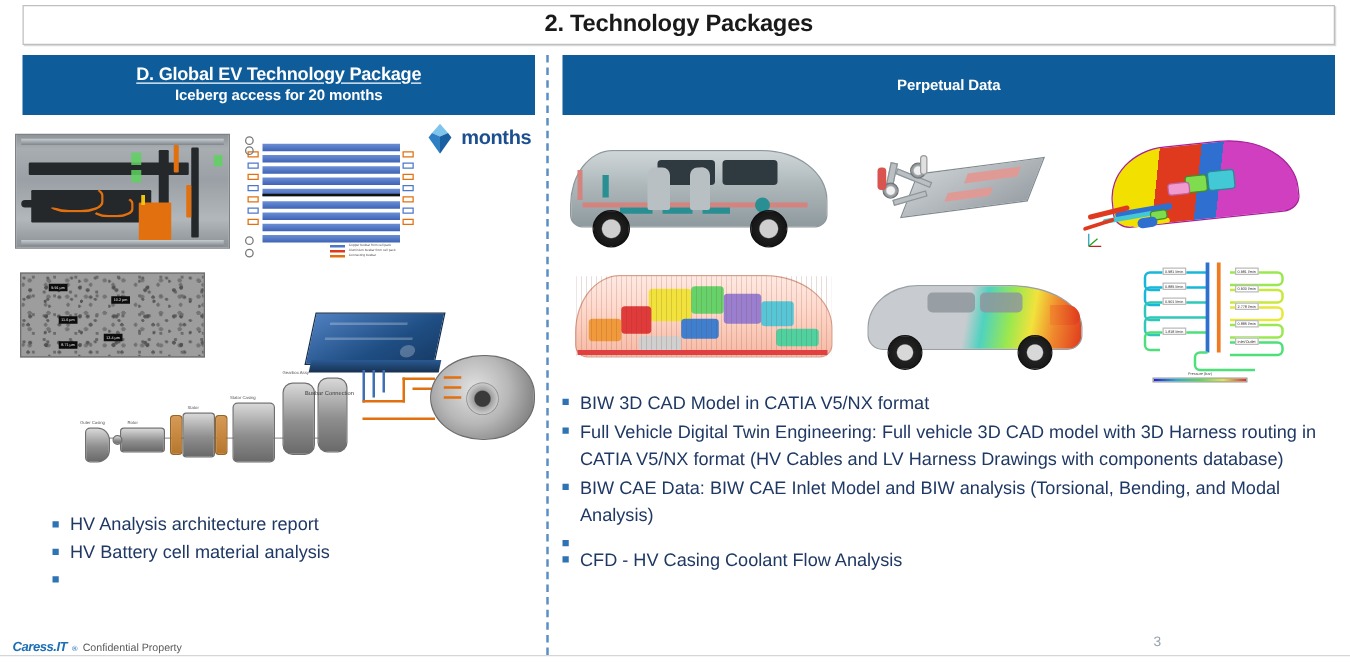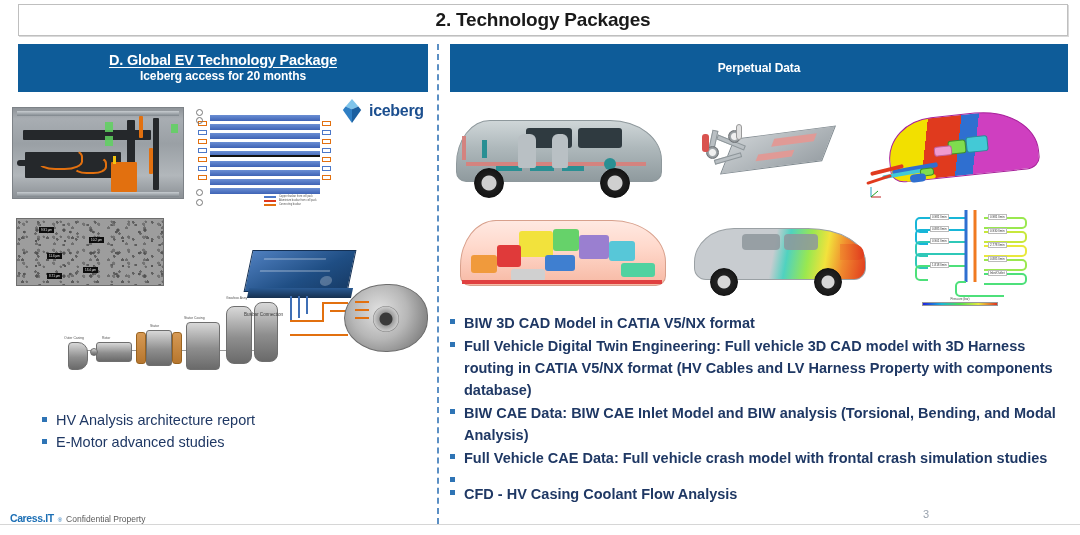--- a/index.html
+++ b/index.html
@@ -48,38 +48,38 @@
 
   
   .bullets { position: absolute; }
   .bullets-left  { left: 42px;  top: 410px; width: 370px; }
   .bullets-right { left: 450px; top: 312px; width: 610px; }
   .bullet {
     display: flex; align-items: flex-start;
     color: #1f3864; margin-bottom: 1px;
   }
   .bullets-left .bullet  { font-size: 14.5px; line-height: 1.45; }
-  .bullets-right .bullet { font-size: 14.5px; line-height: 1.52; margin-bottom: 1px; font-weight: bold; }
+  .bullets-right .bullet { font-size: 14.5px; line-height: 1.52; margin-bottom: 1px; }
   .bullet .sq {
     flex: 0 0 auto; width: 5px; height: 5px; background: #2e74b5;
     margin: 7px 9px 0 0;
   }
   .bullet .txt { color: #1f3864; }
 
   
   .footer-rule {
     position: absolute; left: 0; top: 524px; width: 1080px; height: 0;
     border-top: 1px solid #d6d6d6;
   }
   .footer-left {
     position: absolute; left: 10px; top: 512px;
     display: flex; align-items: baseline; gap: 4px;
   }
   .logo-mark {
-    font-size: 10.5px; font-weight: 700; 
+    font-size: 10.5px; font-weight: 700; font-style: italic;
     color: #1c6fb5; letter-spacing: -0.4px;
   }
   .logo-tm { font-size: 6px; color: #1c6fb5; vertical-align: super; }
   .footer-note { font-size: 8.5px; color: #5a5a5a; }
   .page-num {
     position: absolute; right: 18px; top: 508px;
     font-size: 11px; color: #9aa3ae;
   }
 
   
@@ -432,21 +432,21 @@
         </div>
     </div>
   </div>
 
   <div class="iceberg-logo">
     <svg class="iceberg-glyph" viewBox="0 0 24 26">
       <polygon points="12,0 19,8 12,11 5,8" fill="#7fc4ea"></polygon>
       <polygon points="5,8 12,11 12,26 2,12" fill="#2f7fc4"></polygon>
       <polygon points="19,8 12,11 12,26 22,12" fill="#1a5fa0"></polygon>
     </svg>
-    <span class="iceberg-word">iceberg</span>
+    <span class="iceberg-word">months</span>
   </div>
 
   <div class="fig sem">
     <div class="sem-noise"></div>
     <div class="sem-tag" style="left:22px; top:8px;">9.91 µm</div>
     <div class="sem-tag" style="left:72px; top:18px;">10.2 µm</div>
     <div class="sem-tag" style="left:30px; top:34px;">11.6 µm</div>
     <div class="sem-tag" style="left:66px; top:48px;">13.4 µm</div>
     <div class="sem-tag" style="left:30px; top:54px;">8.71 µm</div>
   </div>
@@ -492,21 +492,24 @@
     <div class="busbar-lbl">Busbar Connection</div>
   </div>
 
   <div class="bullets bullets-left">
     <div class="bullet">
       <span class="sq"></span>
       <span class="txt">HV Analysis architecture report</span>
     </div>
     <div class="bullet">
       <span class="sq"></span>
-      <span class="txt">E-Motor advanced studies</span>
+      <span class="txt">HV Battery cell material analysis</span>
+    </div>
+    <div class="bullet">
+      <span class="sq"></span>
     </div>
   </div>
 
   <div class="fig veh-cutaway">
     <div class="veh-body"></div>
     <div class="veh-glass" style="left:74px;  top:24px; width:46px; height:20px;"></div>
     <div class="veh-glass" style="left:126px; top:24px; width:44px; height:20px;"></div>
     <div class="veh-accent" style="left:14px;  top:58px; width:180px; height:4px;"></div>
     <div class="veh-accent" style="left:10px;  top:32px; width:4px;  height:24px;"></div>
     <div class="veh-accent" style="left:108px; top:30px; width:3px;  height:32px;"></div>
@@ -614,29 +617,25 @@
     <div class="cfd-bar"></div>
   </div>
 
   <div class="bullets bullets-right">
     <div class="bullet">
       <span class="sq"></span>
       <span class="txt">BIW 3D CAD Model in CATIA V5/NX format</span>
     </div>
     <div class="bullet">
       <span class="sq"></span>
-      <span class="txt">Full Vehicle Digital Twin Engineering: Full vehicle 3D CAD model with 3D Harness routing in CATIA V5/NX format (HV Cables and LV Harness Property with components database)</span>
+      <span class="txt">Full Vehicle Digital Twin Engineering: Full vehicle 3D CAD model with 3D Harness routing in CATIA V5/NX format (HV Cables and LV Harness Drawings with components database)</span>
     </div>
     <div class="bullet">
       <span class="sq"></span>
       <span class="txt">BIW CAE Data: BIW CAE Inlet Model and BIW analysis (Torsional, Bending, and Modal Analysis)</span>
-    </div>
-    <div class="bullet">
-      <span class="sq"></span>
-      <span class="txt">Full Vehicle CAE Data: Full vehicle crash model with frontal crash simulation studies</span>
     </div>
     <div class="bullet">
       <span class="sq"></span>
     </div>
     <div class="bullet">
       <span class="sq"></span>
       <span class="txt">CFD - HV Casing Coolant Flow Analysis</span>
     </div>
   </div>
 

